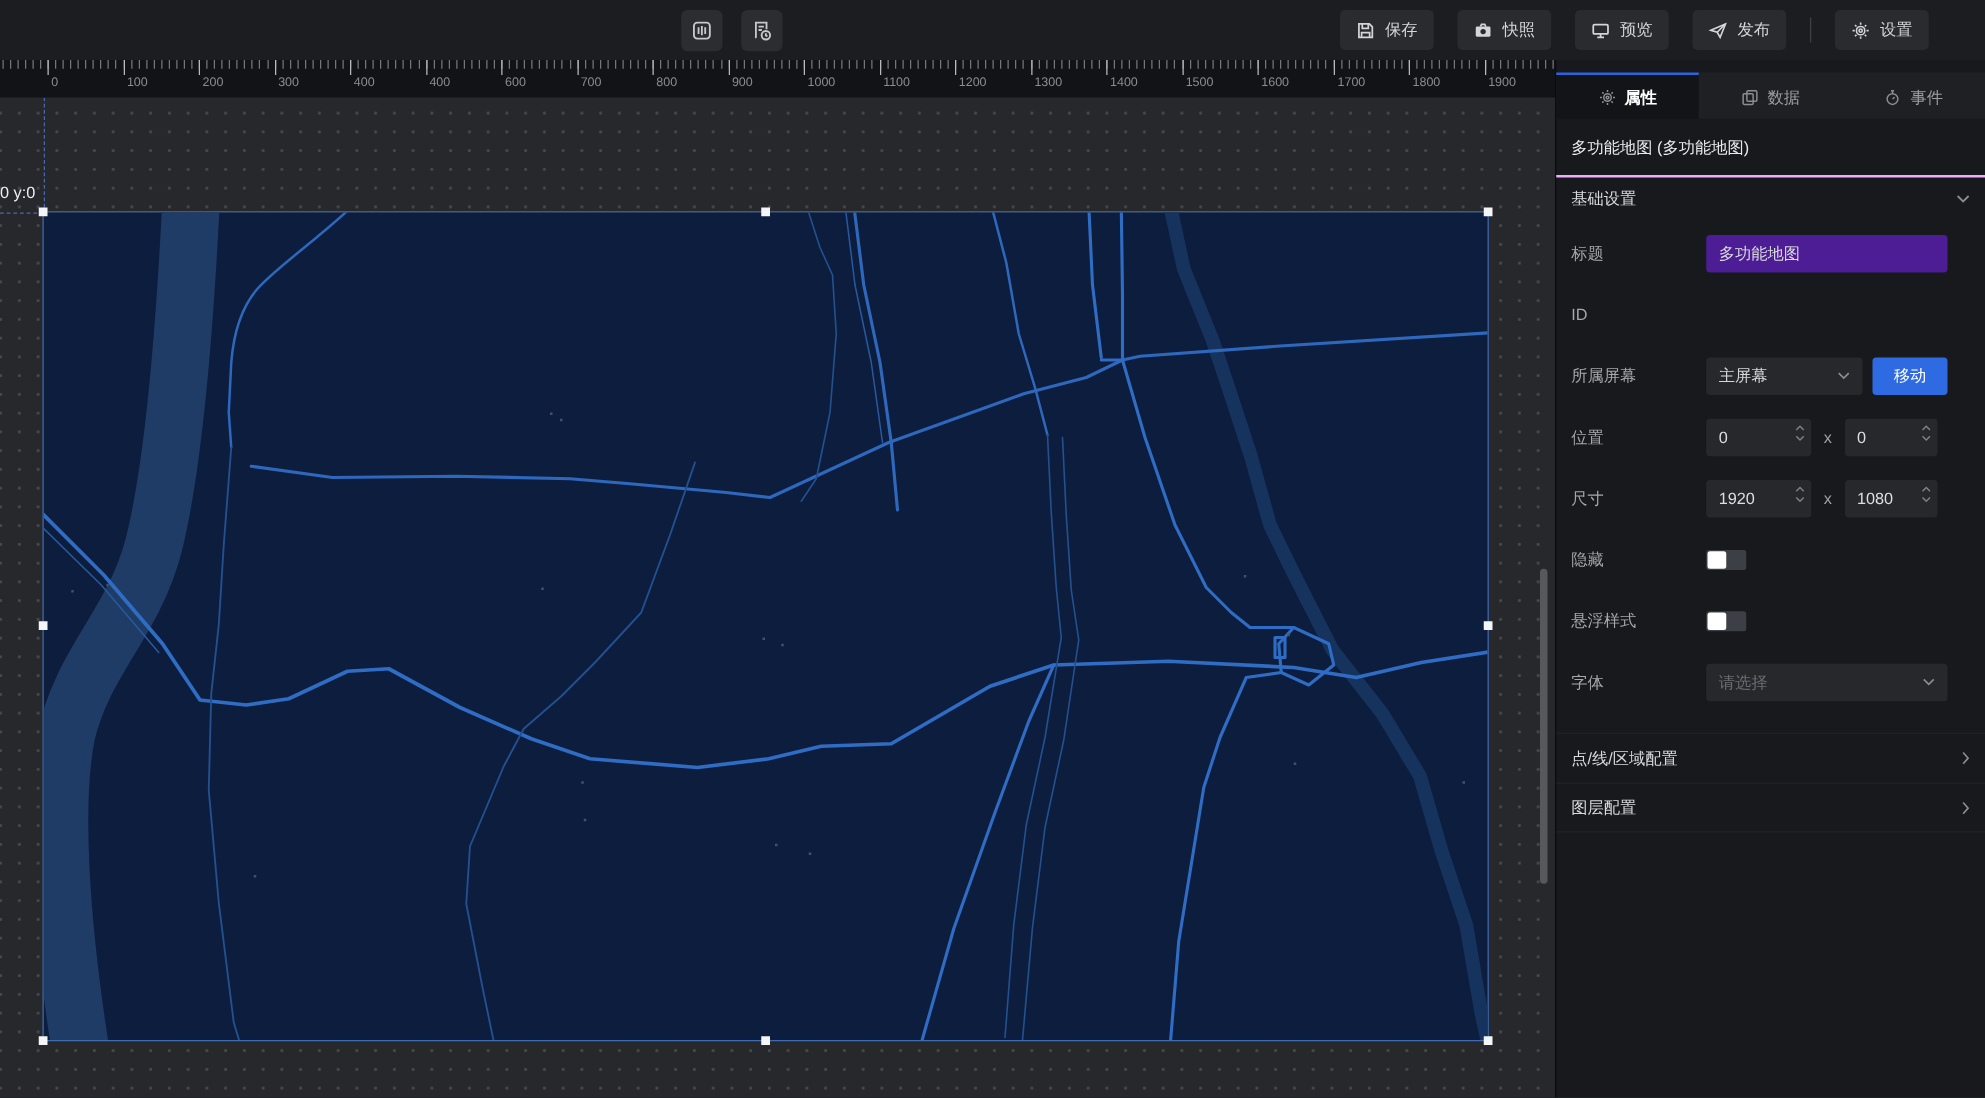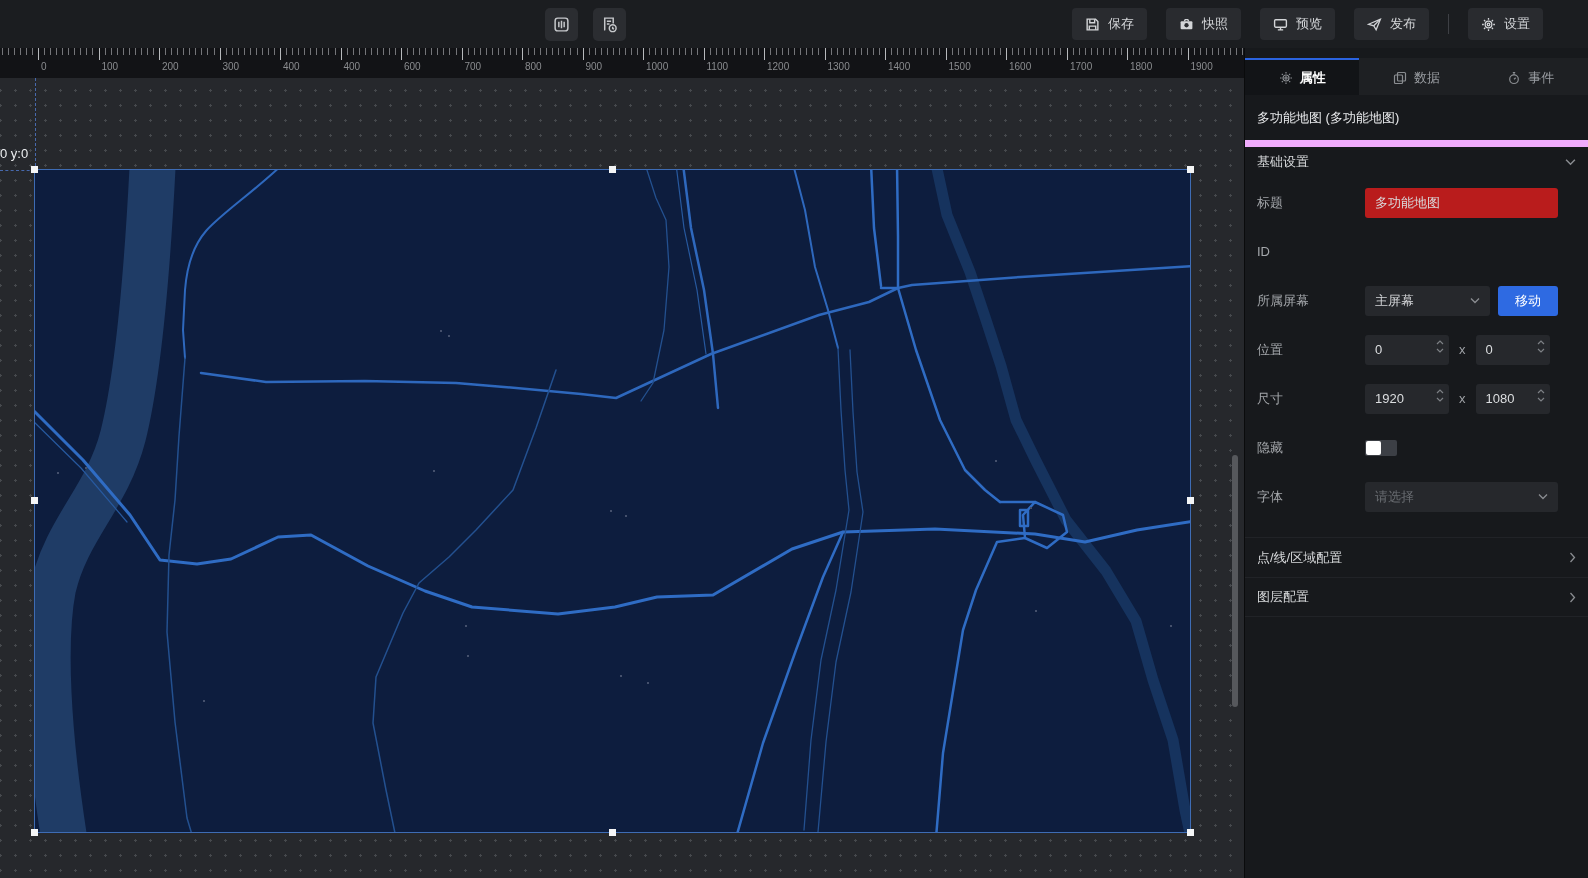--- a/index.html
+++ b/index.html
@@ -46,26 +46,26 @@
 
   
   .panel { position:absolute; left:1244px; top:48px; width:344px; height:830px;
     background:#17191c; border-left:1px solid #0a0b0c; font-size:13px; z-index:25; }
   .tab-bar { display:flex; height:37px; margin-top:10px; background:#1e2023; }
   .tab { flex:1; display:flex; align-items:center; justify-content:center; gap:7px;
     color:#9b9ea3; cursor:pointer; border-top:2px solid transparent; }
   .tab.active { background:#121417; border-top:2px solid #2b63df; color:#ffffff; font-weight:bold; }
   .comp-title { padding:14px 12px 13px; color:#e9eaec; }
   .section-head { height:36px; display:flex; align-items:center; justify-content:space-between;
-    padding:0 12px; color:#dadcde; border-top:7px solid #f0abfc; cursor:pointer; }
+    padding:0 12px; color:#dadcde; border-top:2px solid #f0abfc; cursor:pointer; }
   .rows { padding:2px 30px 8px 12px; }
   .row { display:flex; align-items:center; height:49px; }
   .row-label { width:108px; flex:none; color:#a4a7ab; }
   .ctrl { flex:1; display:flex; align-items:center; gap:10px; }
-  .ipt { background:#b91c1c; border:none; border-radius:3px; height:30px; width:100%;
+  .ipt { background:#4c1d95; border:none; border-radius:3px; height:30px; width:100%;
     color:#d9dbdd; padding:0 10px; font-size:13px; font-family:inherit; }
   .select { background:#26282c; border-radius:3px; height:30px; flex:1; display:flex;
     align-items:center; justify-content:space-between; padding:0 10px; color:#d4d6d9; cursor:pointer; }
   .select .placeholder { color:#696c71; }
   .btn-move { width:60px; height:30px; flex:none; background:#2e6ae2; border:none; border-radius:3px;
     color:#fff; font-size:13px; font-family:inherit; cursor:pointer; }
   .num { position:relative; background:#26282c; border-radius:3px; height:30px;
     display:flex; align-items:center; padding:0 20px 0 10px; color:#dcdee0; }
   .num.w1 { width:84px; flex:none; } .num.w2 { width:74px; flex:none; }
   .steppers { position:absolute; right:5px; top:5px; display:flex; flex-direction:column; gap:3px; color:#7d8085; }
@@ -598,20 +598,28 @@
 
       <div class="row">
         <span class="row-label">隐藏</span>
         <div class="ctrl">
           <div class="toggle">
               <div class="knob"></div>
             </div>
         </div>
       </div>
 
+      <div class="row">
+        <span class="row-label">悬浮样式</span>
+        <div class="ctrl">
+          <div class="toggle">
+              <div class="knob"></div>
+            </div>
+        </div>
+      </div>
 
       <div class="row">
         <span class="row-label">字体</span>
         <div class="ctrl">
           <div class="select">
             <span class="placeholder">请选择</span>
             <span class="chev">
               <svg class="ic" width="10" height="7" viewBox="0 0 10 7" fill="none" stroke="currentColor" stroke-width="1.3">
                 <polyline points="1,1.5 5,5.5 9,1.5"></polyline>
               </svg>

